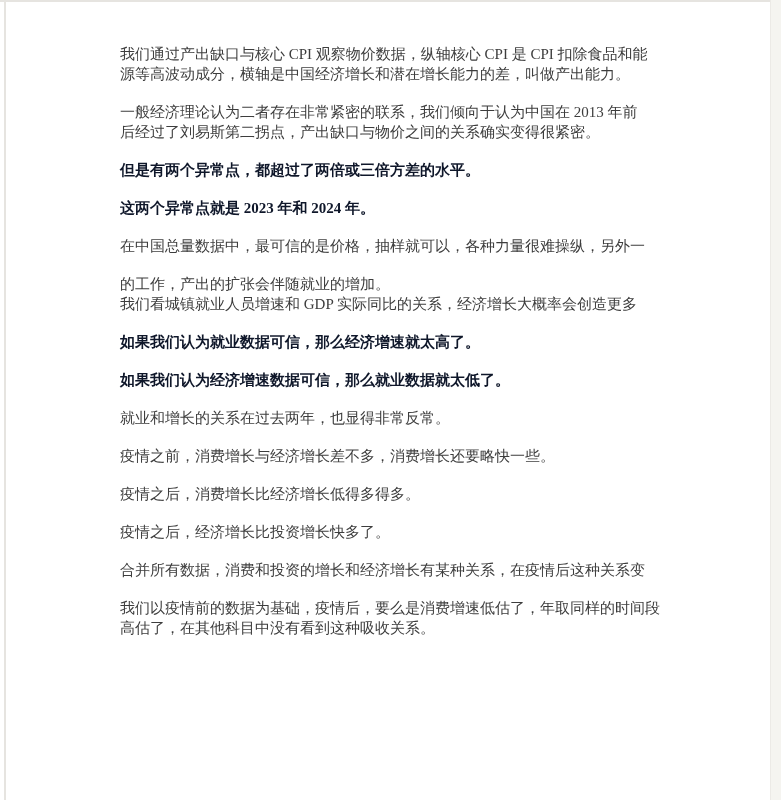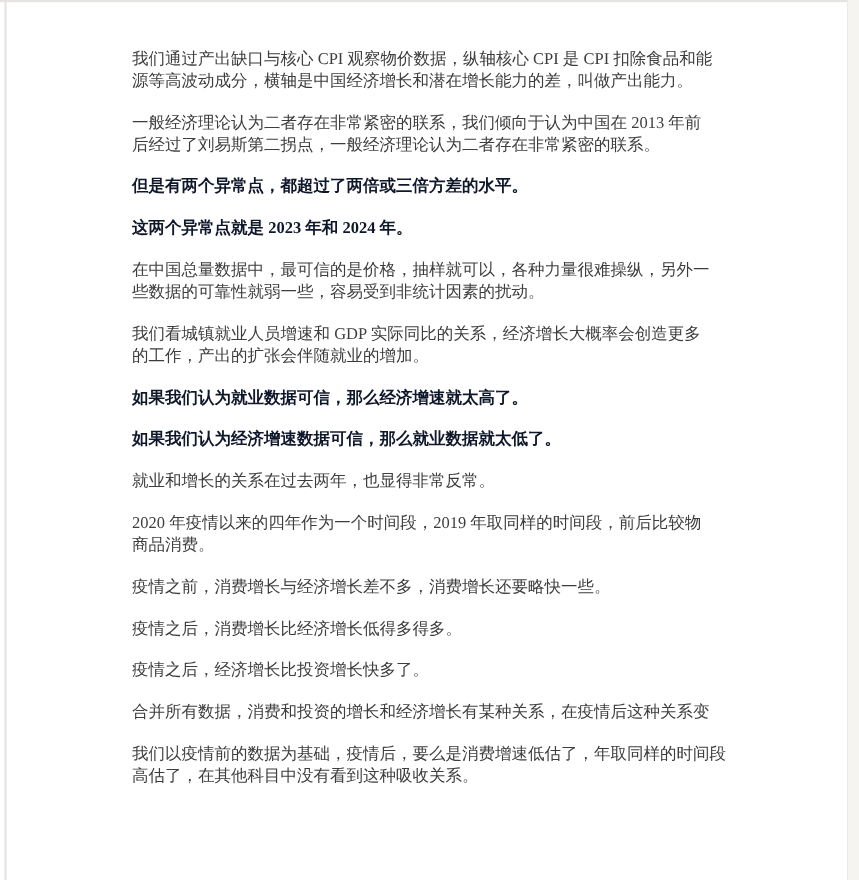--- a/index.html
+++ b/index.html
@@ -60,57 +60,52 @@
 
   <div class="content">
 
     <div class="para">
       <div class="line">我们通过产出缺口与核心 CPI 观察物价数据，纵轴核心 CPI 是 CPI 扣除食品和能</div>
       <div class="line">源等高波动成分，横轴是中国经济增长和潜在增长能力的差，叫做产出能力。</div>
     </div>
 
     <div class="para">
       <div class="line">一般经济理论认为二者存在非常紧密的联系，我们倾向于认为中国在 2013 年前</div>
-      <div class="line">后经过了刘易斯第二拐点，一般经济理论认为二者存在非常紧密的联系。</div>
+      <div class="line">后经过了刘易斯第二拐点，产出缺口与物价之间的关系确实变得很紧密。</div>
     </div>
 
     <div class="para bold">
       <div class="line">但是有两个异常点，都超过了两倍或三倍方差的水平。</div>
     </div>
 
     <div class="para bold">
       <div class="line">这两个异常点就是 2023 年和 2024 年。</div>
     </div>
 
     <div class="para">
       <div class="line">在中国总量数据中，最可信的是价格，抽样就可以，各种力量很难操纵，另外一</div>
-      <div class="line">些数据的可靠性就弱一些，容易受到非统计因素的扰动。</div>
     </div>
 
     <div class="para">
+      <div class="line">的工作，产出的扩张会伴随就业的增加。</div>
       <div class="line">我们看城镇就业人员增速和 GDP 实际同比的关系，经济增长大概率会创造更多</div>
-      <div class="line">的工作，产出的扩张会伴随就业的增加。</div>
     </div>
 
     <div class="para bold">
       <div class="line">如果我们认为就业数据可信，那么经济增速就太高了。</div>
     </div>
 
     <div class="para bold">
       <div class="line">如果我们认为经济增速数据可信，那么就业数据就太低了。</div>
     </div>
 
     <div class="para">
       <div class="line">就业和增长的关系在过去两年，也显得非常反常。</div>
     </div>
 
-    <div class="para">
-      <div class="line">2020 年疫情以来的四年作为一个时间段，2019 年取同样的时间段，前后比较物</div>
-      <div class="line">商品消费。</div>
-    </div>
 
     <div class="para">
       <div class="line">疫情之前，消费增长与经济增长差不多，消费增长还要略快一些。</div>
     </div>
 
     <div class="para">
       <div class="line">疫情之后，消费增长比经济增长低得多得多。</div>
     </div>
 
 

